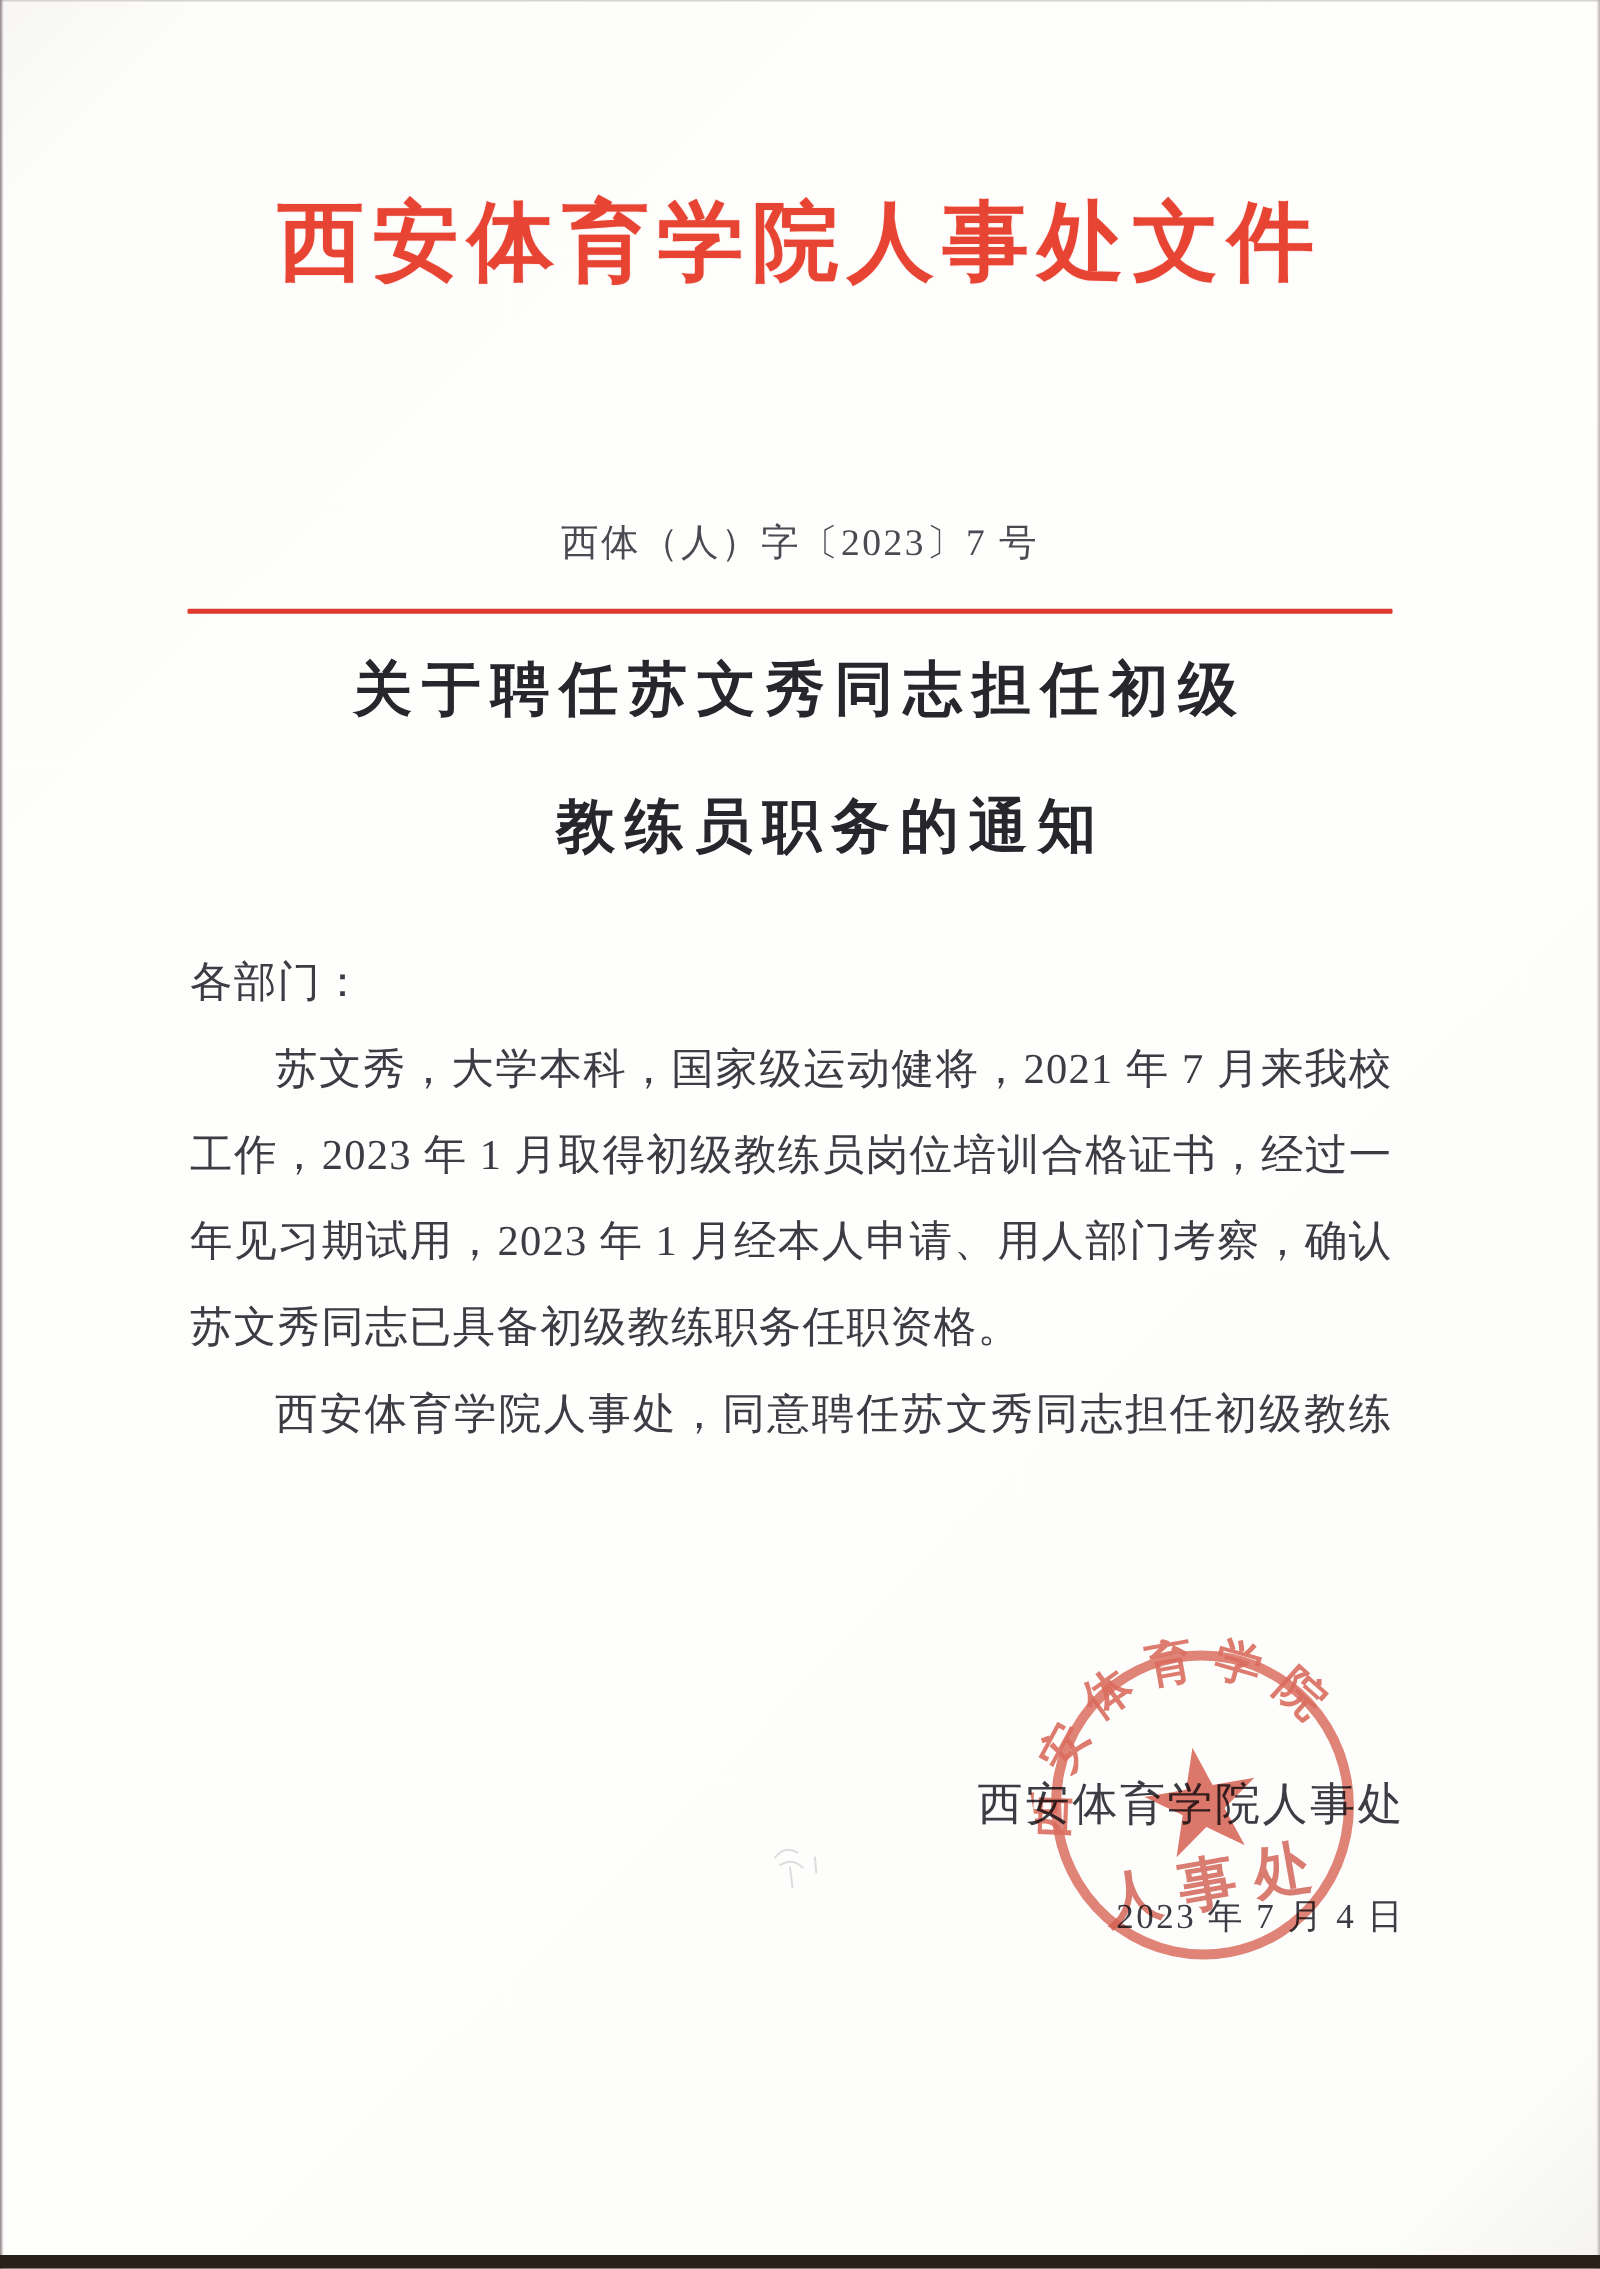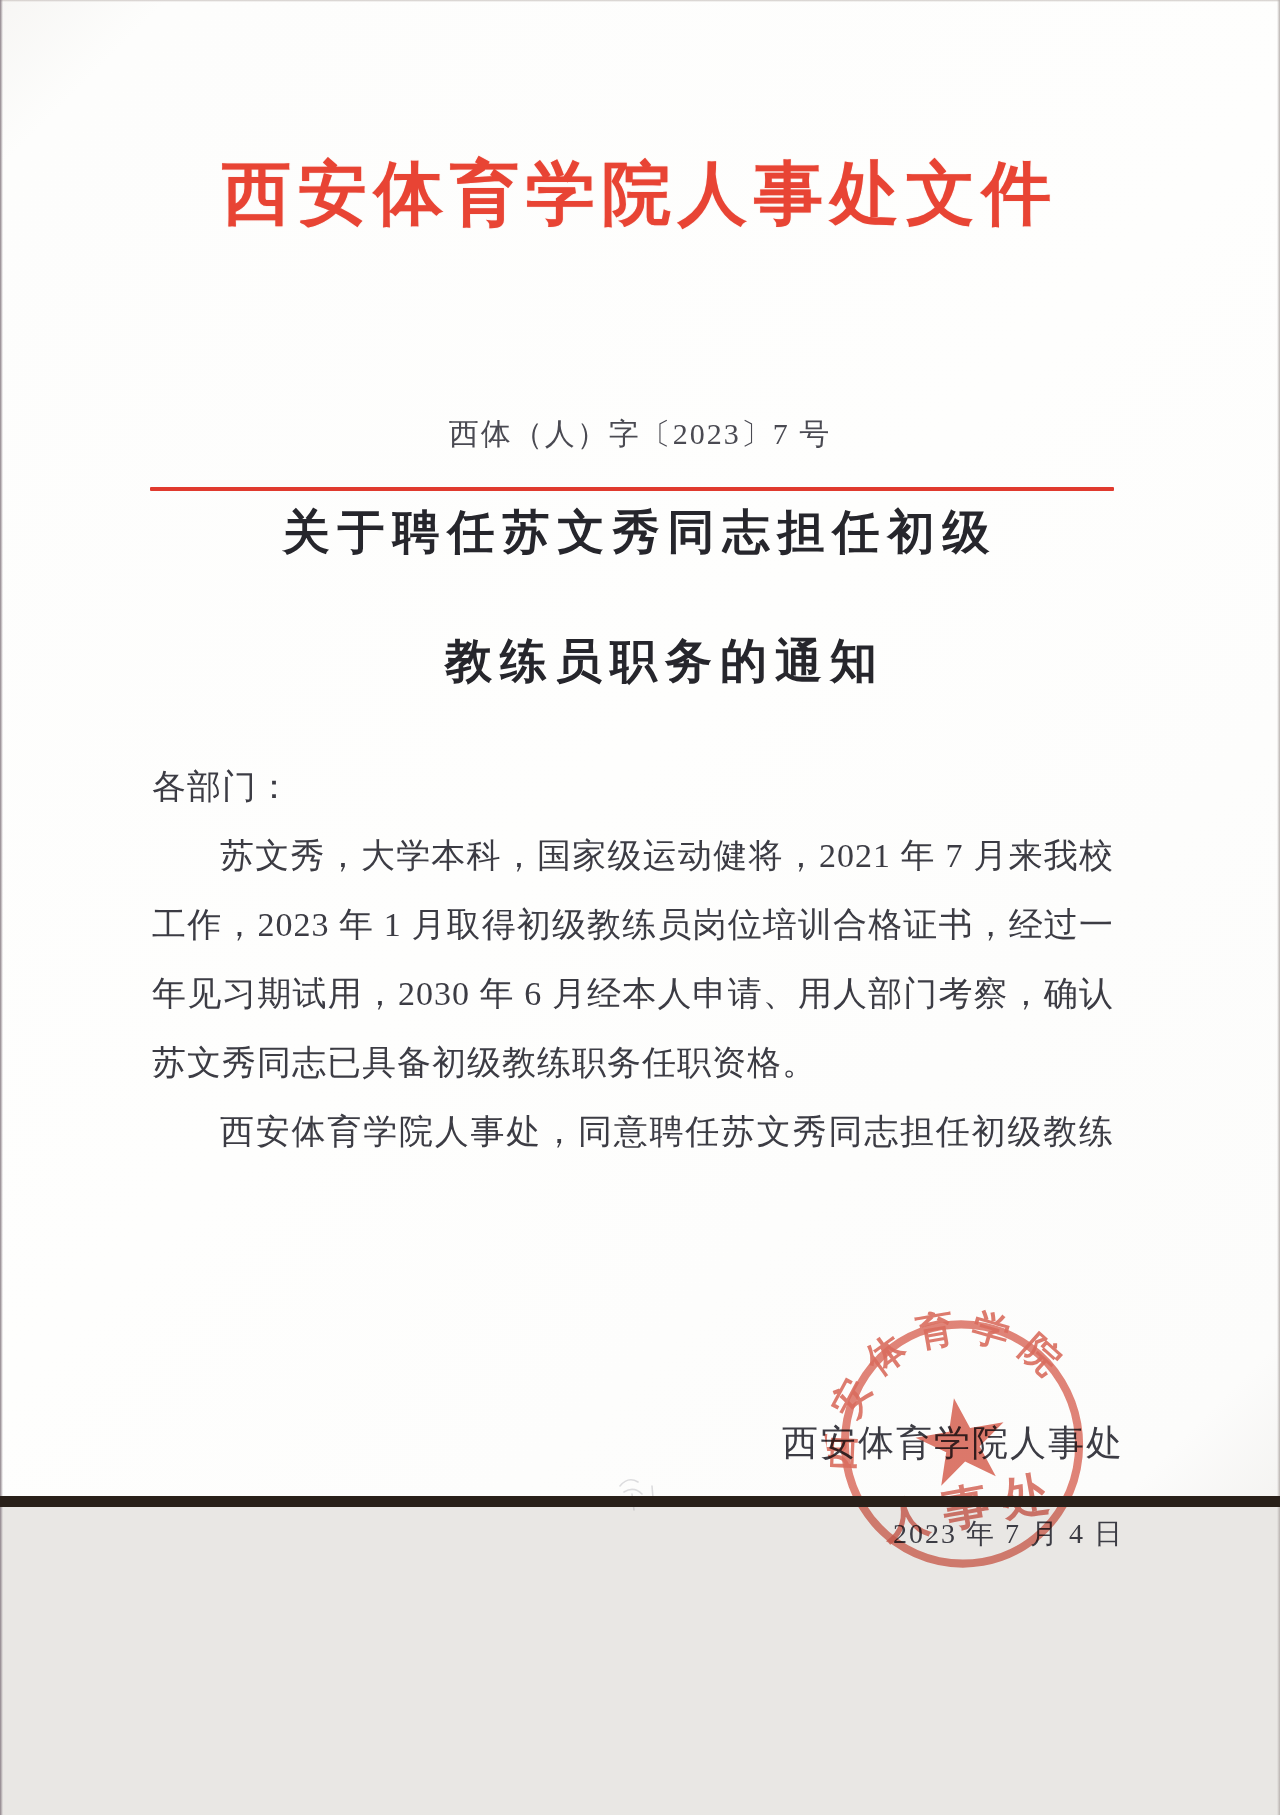--- a/index.html
+++ b/index.html
@@ -3,21 +3,21 @@
 <meta charset="utf-8">
 <style>
   html,body{margin:0;padding:0;}
   body{
     width:1280px;height:1815px;
     background:#e9e7e4;
     font-family:"Liberation Serif","DejaVu Serif",serif;
     position:relative;overflow:hidden;
   }
   .page{
-    position:absolute;left:0;top:0;width:1280px;height:1507px;
+    position:absolute;left:0;top:0;width:1280px;height:1815px;
     background:linear-gradient(135deg,#f7f6f4 0%,#fdfdfc 6%,#fefefd 50%,#fcfcfb 94%,#f4f3f1 100%);
   }
   
   .edge-bottom{position:absolute;left:0;bottom:0;width:1280px;height:11px;background:#292019;}
   .edge-left{position:absolute;left:0;top:0;width:3px;height:1815px;
     background:linear-gradient(to right,#8d8289,rgba(200,195,198,0));}
   .edge-right{position:absolute;right:0;top:0;width:3px;height:1815px;
     background:linear-gradient(to left,#b9b3b0,rgba(220,216,214,0));}
   .edge-top{position:absolute;left:0;top:0;width:1280px;height:2px;
     background:linear-gradient(to bottom,#cfc9c6,rgba(230,227,225,0));}
@@ -38,21 +38,21 @@
   }
   .red-rule{
     position:absolute;left:150px;top:487px;width:964px;height:4px;
     background:#e03a2e;border-radius:1px;
   }
   .title-line{
     position:absolute;left:0;width:1280px;text-align:center;
     font-size:47px;font-weight:bold;color:#26262c;letter-spacing:8px;
     white-space:nowrap;
   }
-  .title-line.l1{top:501px;font-family:Liberation Serif, serif;}
+  .title-line.l1{top:520px;font-family:Liberation Serif, serif;}
   .title-line.l2{top:630px;padding-left:25px;}
 
   .body-block{
     position:absolute;left:152px;top:752px;width:962px;
     font-size:34px;color:#3c3c44;letter-spacing:1px;
   }
   .body-line{
     height:69px;line-height:69px;white-space:nowrap;
   }
   .body-line.justify{
@@ -91,21 +91,21 @@
 
   <div class="red-rule"></div>
 
   <div class="title-line l1">关于聘任苏文秀同志担任初级</div>
   <div class="title-line l2">教练员职务的通知</div>
 
   <div class="body-block">
     <div class="body-line">各部门：</div>
     <div class="body-line justify indent">苏文秀，大学本科，国家级运动健将，2021 年 7 月来我校</div>
     <div class="body-line justify">工作，2023 年 1 月取得初级教练员岗位培训合格证书，经过一</div>
-    <div class="body-line justify">年见习期试用，2030 年 6 月经本人申请、用人部门考察，确认</div>
+    <div class="body-line justify">年见习期试用，2023 年 1 月经本人申请、用人部门考察，确认</div>
     <div class="body-line">苏文秀同志已具备初级教练职务任职资格。</div>
     <div class="body-line justify indent">西安体育学院人事处，同意聘任苏文秀同志担任初级教练</div>
   </div>
 
   <div class="signature-block">
     <div class="signature-name">西安体育学院人事处</div>
     <div class="signature-date">2023 年 7 月 4 日</div>
   </div>
 
   <svg class="pencil-mark" viewBox="0 0 70 50">

